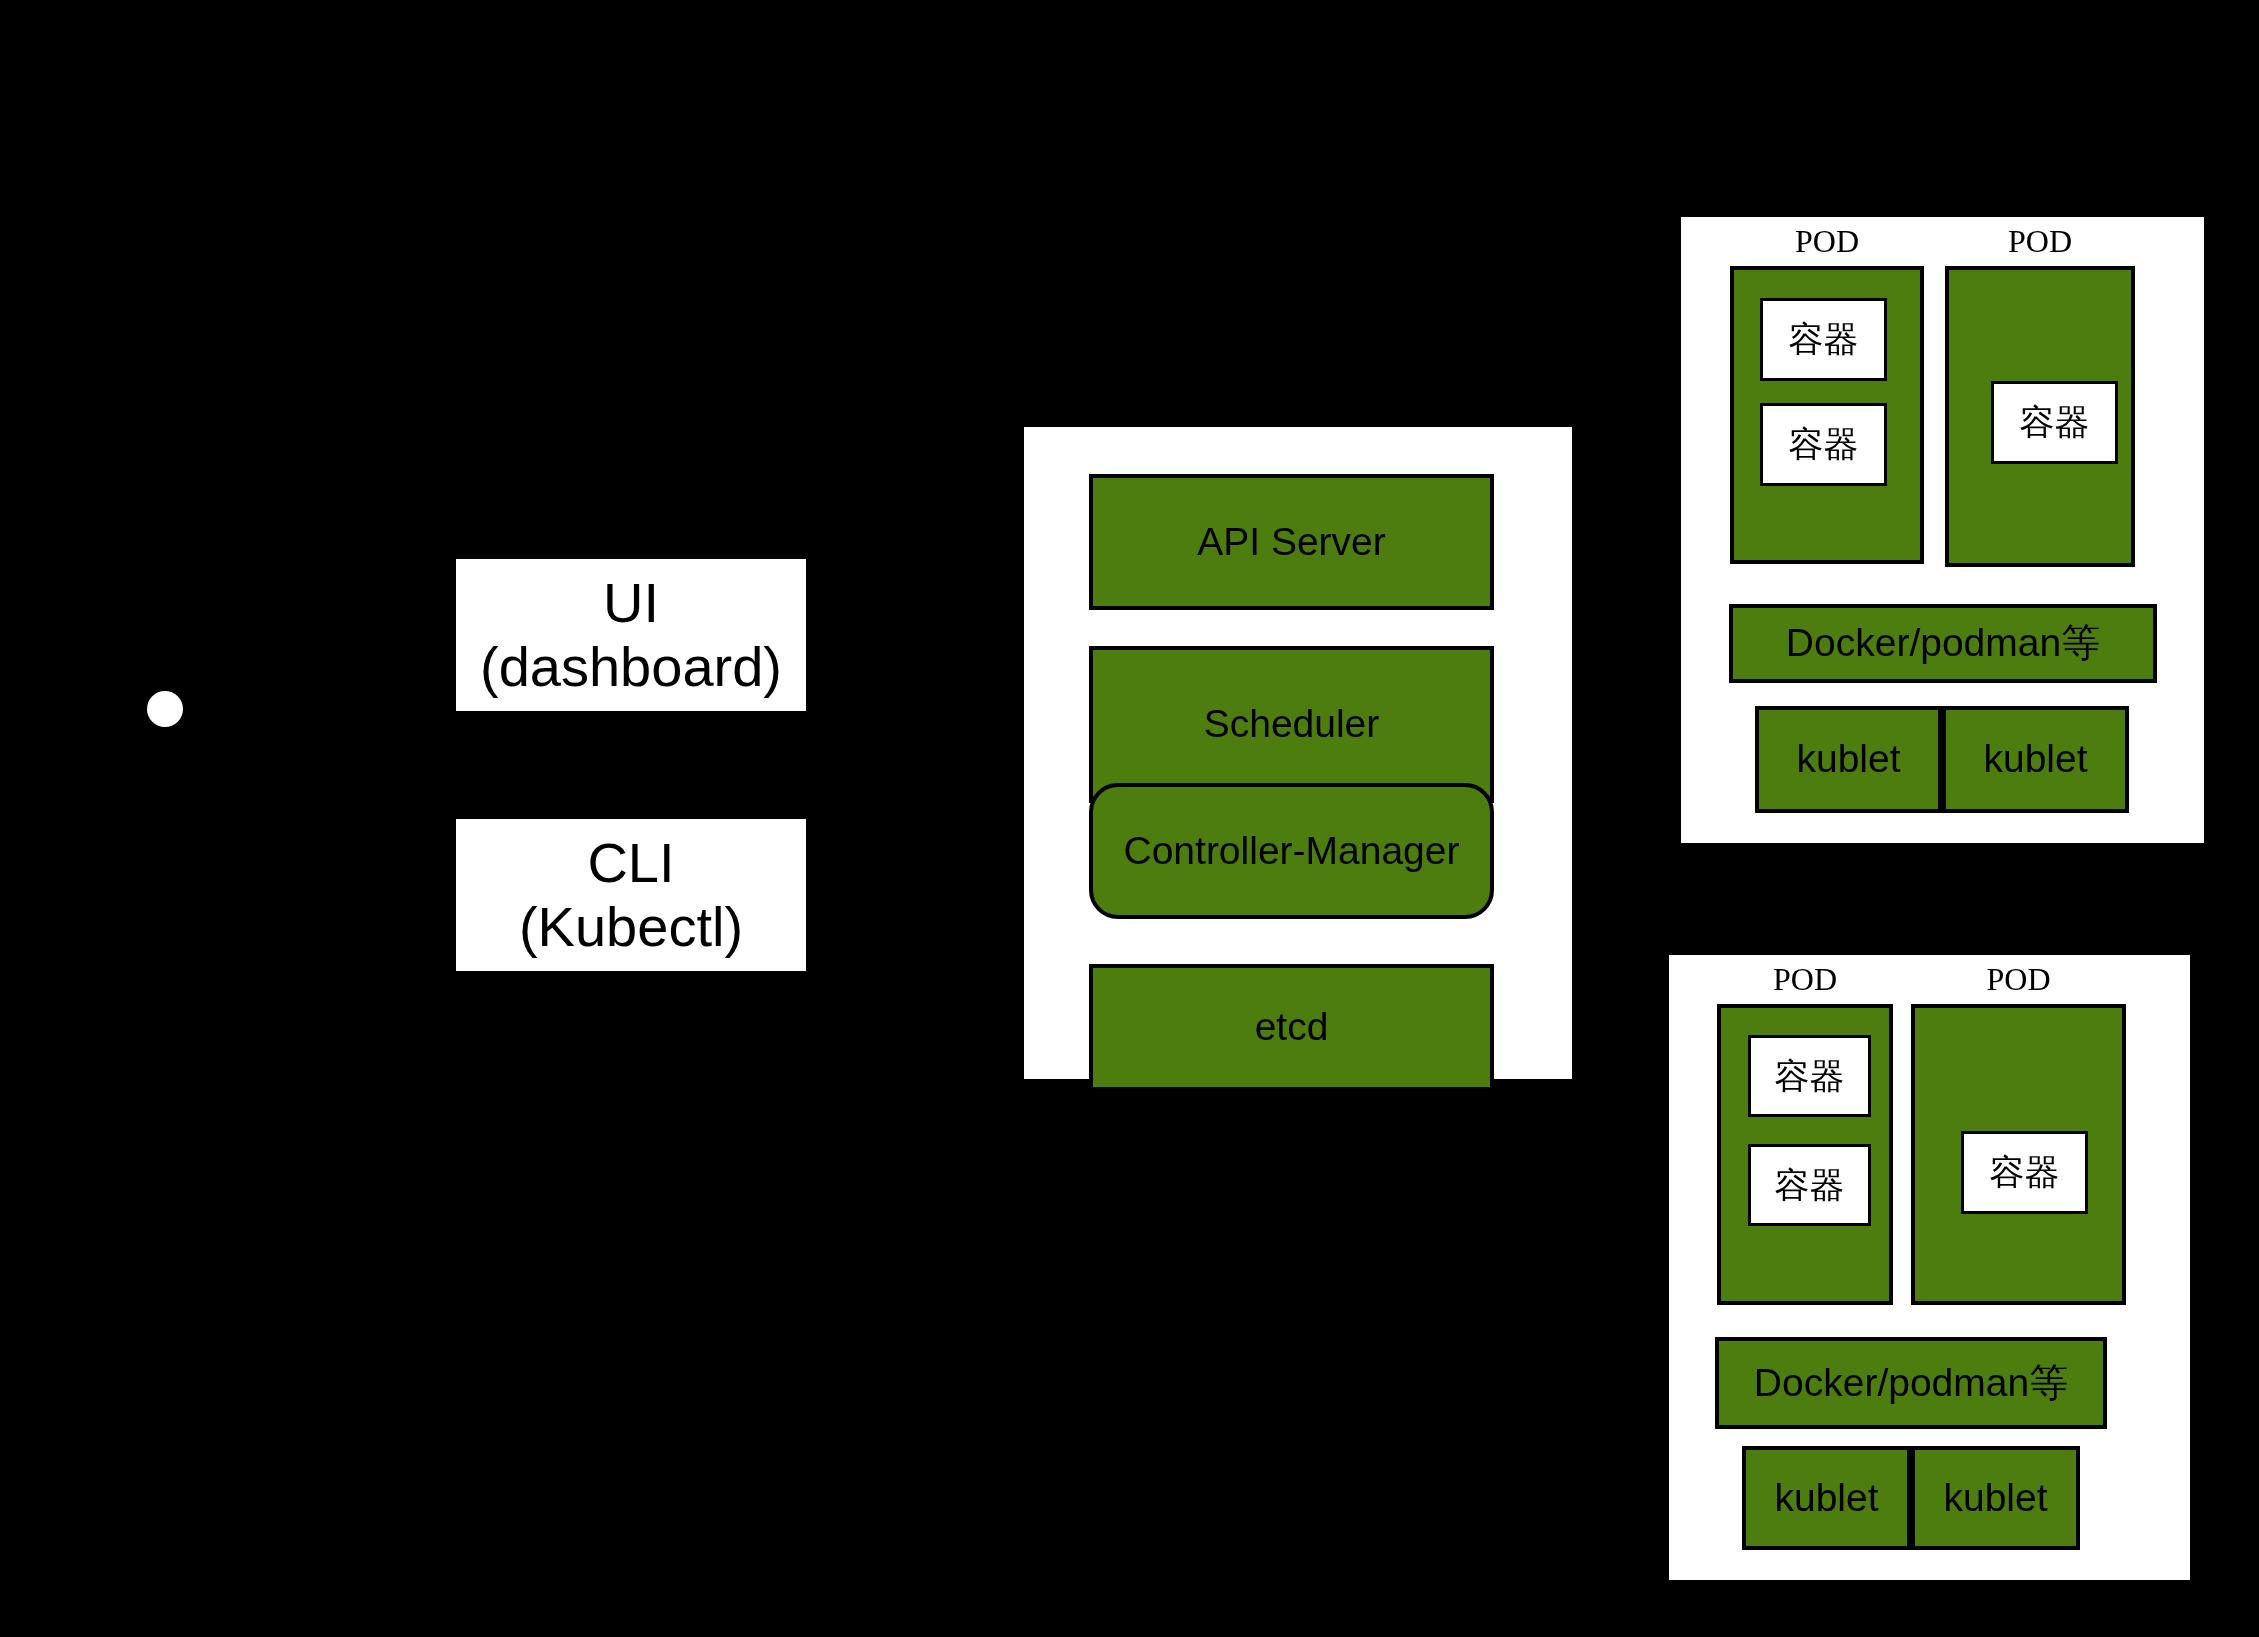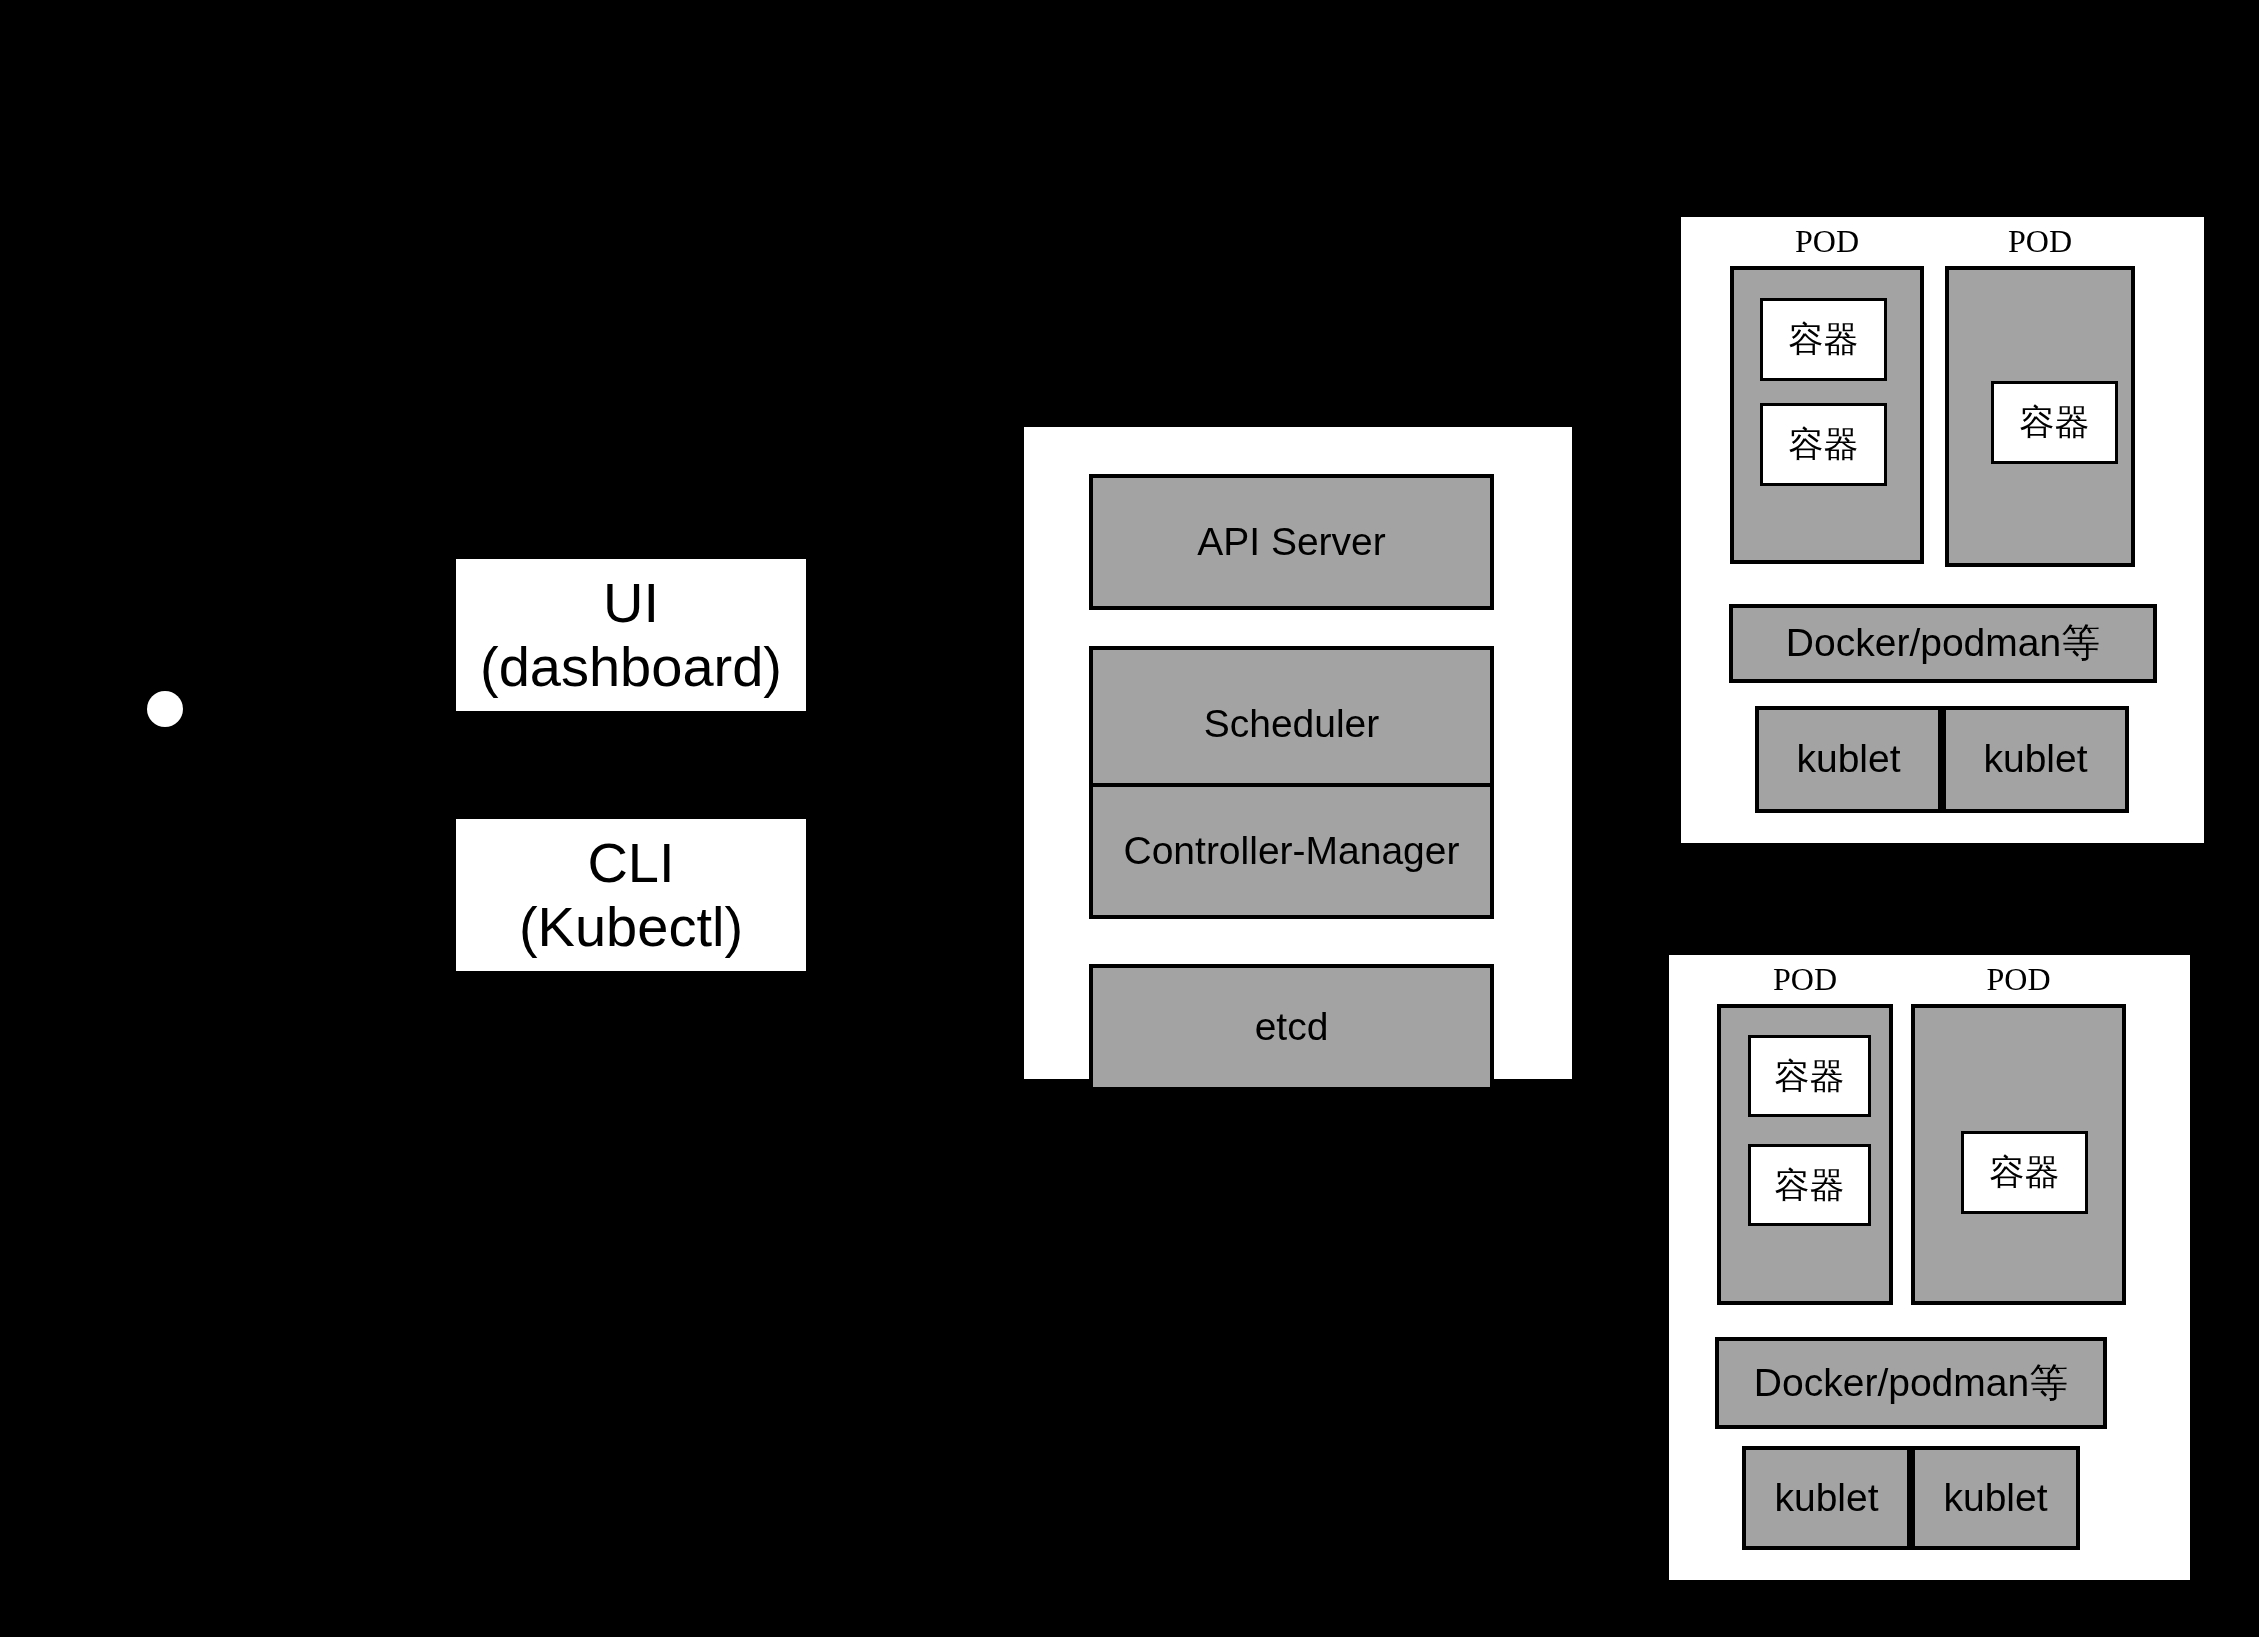--- a/index.html
+++ b/index.html
@@ -20,21 +20,21 @@
   .abs { position: absolute; box-sizing: border-box; }
 
   
   .group-box {
     background: #ffffff;
     border: 0.9px solid #ffffff;
   }
 
   
   .outlined {
-    background: #a3a3a3;
+    background: #4d7c0f;
     border: 4.4px solid #000000;
   }
   .outlined-thin {
     background: #ffffff;
     border: 3.5px solid #000000;
   }
 
   .label {
     color: #000000;
     text-align: center;
@@ -70,21 +70,21 @@
 
   <div class="abs group-box centered label t-56" style="left:456px; top:819px; width:350px; height:152px;">CLI
 (Kubectl)</div>
 
   <div class="abs group-box" style="left:1024px; top:427px; width:548px; height:652px;">
 
     <div class="abs outlined centered label t-44" style="left:64px; top:46px; width:405px; height:136px;">API Server</div>
 
     <div class="abs outlined centered label t-44" style="left:64px; top:218px; width:405px; height:157px;">Scheduler</div>
 
-    <div class="abs outlined centered label t-44" style="left:64px; top:355px; width:405px; height:136px;">Controller-Manager</div>
+    <div class="abs outlined centered label t-44" style="left:64px; top:355px; width:405px; height:136px;border-radius:29px;">Controller-Manager</div>
 
     <div class="abs outlined centered label t-44" style="left:64px; top:503px; width:405px; height:127px;margin-top:33px;">etcd</div>
   </div>
 
   <div class="abs group-box" style="left:1681px; top:217px; width:523px; height:626px;">
 
     <div class="abs label t-50" style="left:48px; top:5.3px; width:194px; height:42px;">POD</div>
 
     <div class="abs outlined" style="left:48px; top:48px; width:194px; height:298px;">
       <div class="abs outlined-thin centered label t-40" style="left:26px; top:28px; width:127px; height:83px;">容器</div>

